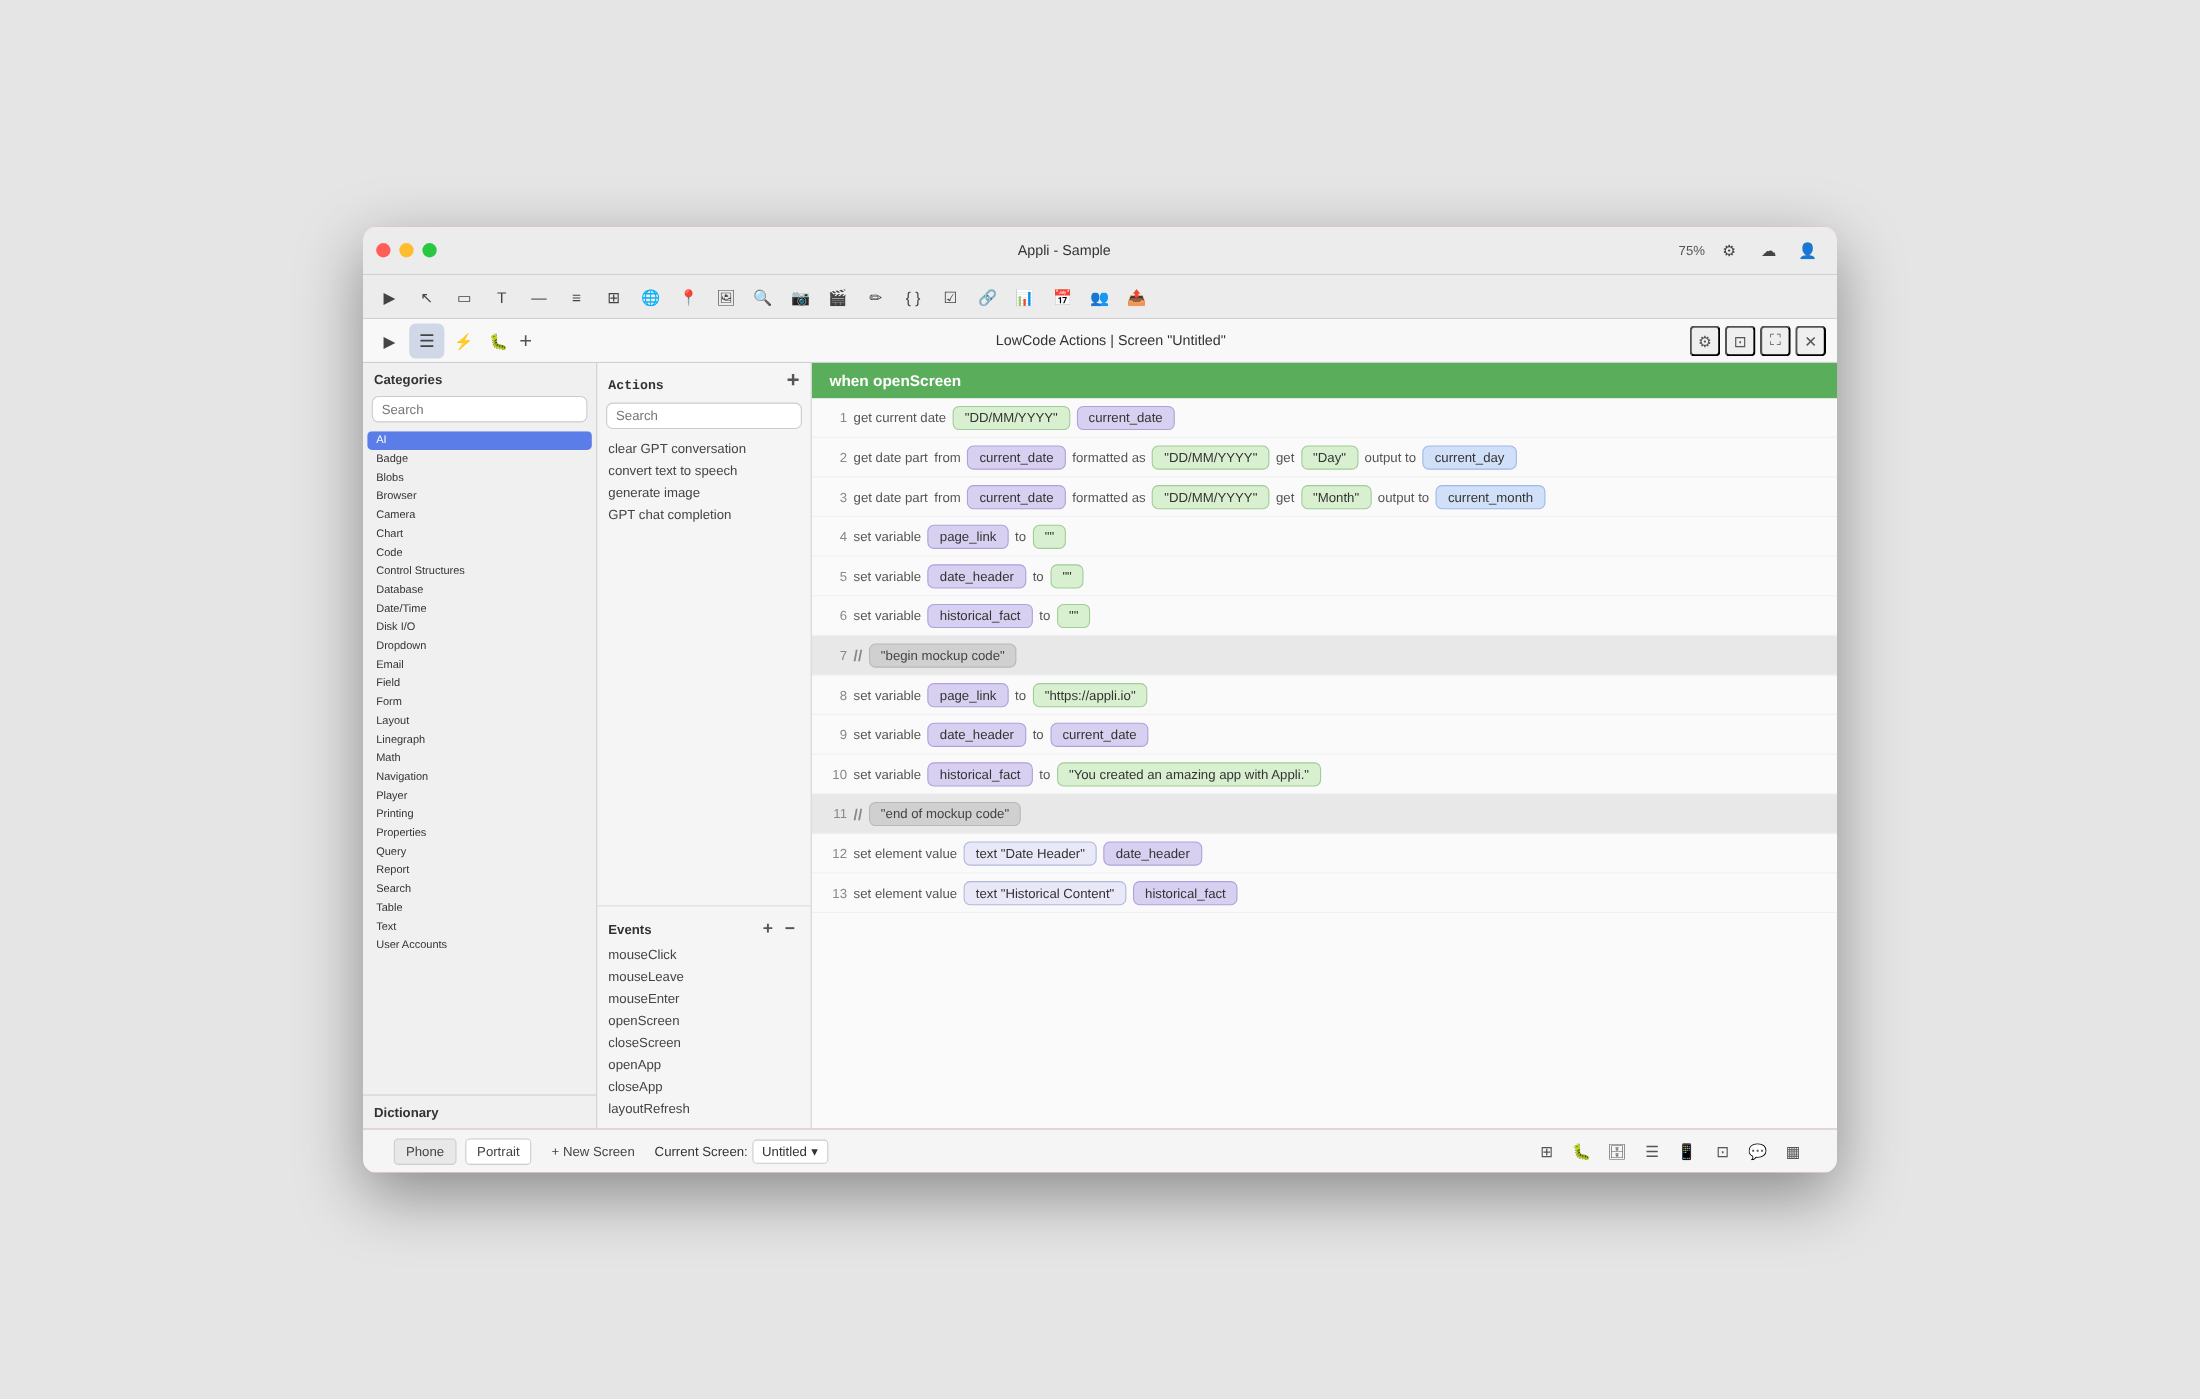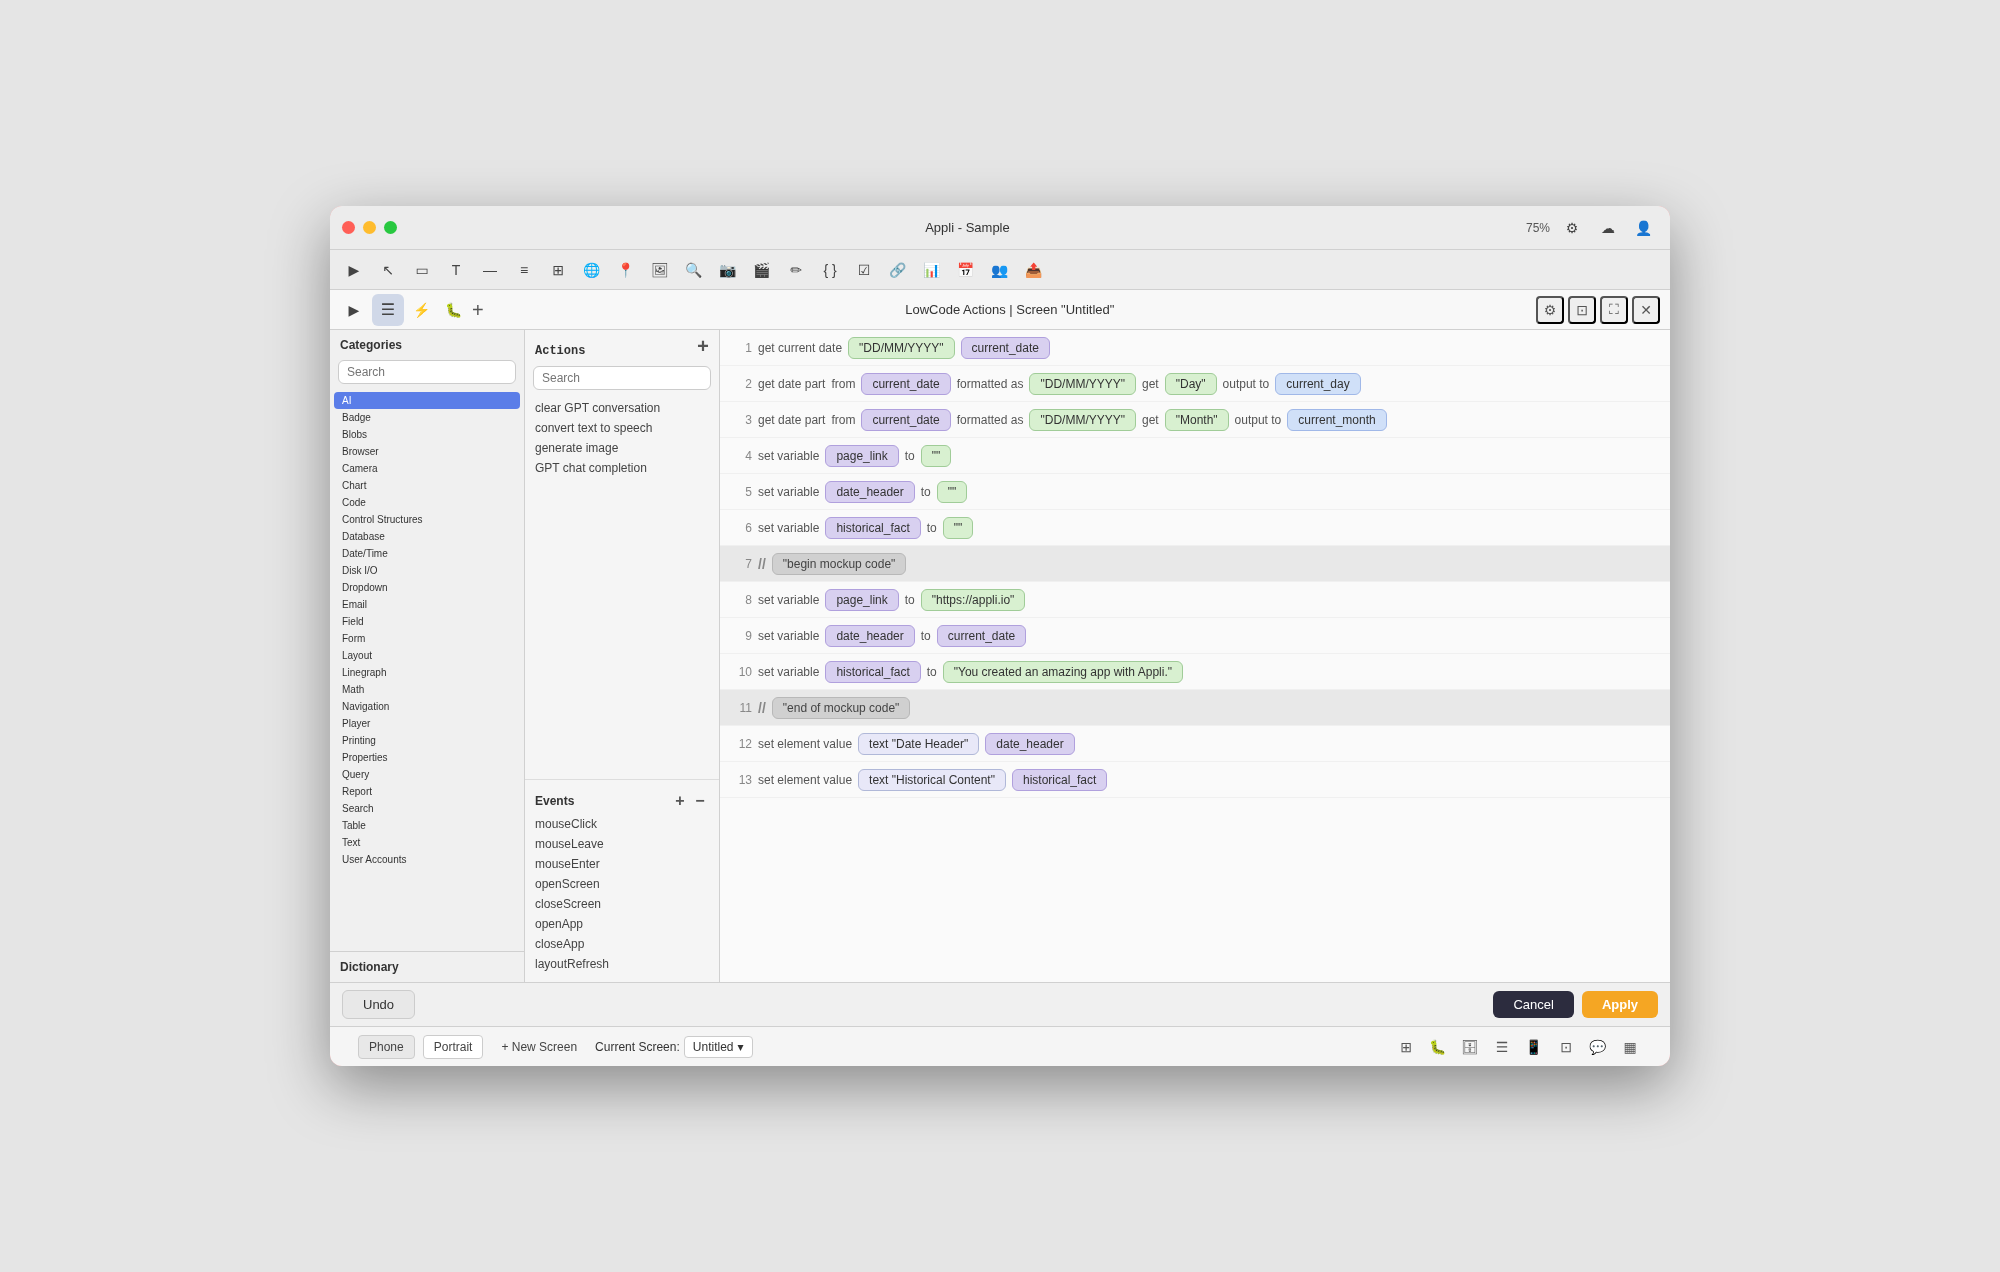--- a/index.html
+++ b/index.html
@@ -109,21 +109,21 @@
       font-size: 14px;
     }
     
     .main-area {
       display: flex;
       flex: 1;
       overflow: hidden;
     }
     
     .panel-categories {
-      width: 195px;
+      width: 213px;
       background: #f0f0f0;
       border-right: 1px solid #d0d0d0;
       display: flex;
       flex-direction: column;
       flex-shrink: 0;
     }
     .panel-header {
       padding: 8px 10px 4px;
       font-size: 12px;
       font-weight: 600;
@@ -603,20 +603,21 @@
           <div class="event-item">mouseEnter</div>
           <div class="event-item">openScreen</div>
           <div class="event-item">closeScreen</div>
           <div class="event-item">openApp</div>
           <div class="event-item">closeApp</div>
           <div class="event-item">layoutRefresh</div>
         </div>
     </div>
 
     <div class="panel-code">
+      <div class="code-header">when openScreen</div>
       <div class="code-body" id="code-body">
       <div class="code-row">
             <span class="row-num">1</span>
             <span class="row-label">get current date</span>
             <span class="chip chip-green">"DD/MM/YYYY"</span>
             <span class="chip chip-purple">current_date</span>
           </div>
           <div class="code-row">
             <span class="row-num">2</span>
             <span class="row-label">get date part</span>
@@ -702,25 +703,20 @@
           <div class="code-row">
             <span class="row-num">13</span>
             <span class="row-label">set element value</span>
             <span class="chip chip-outline">text "Historical Content"</span>
             <span class="chip chip-purple">historical_fact</span>
           </div>
         </div>
     </div>
   </div>
 
-  <div class="bottom-bar">
-    <button class="btn-undo">Undo</button>
-    <button class="btn-cancel">Cancel</button>
-    <button class="btn-apply">Apply</button>
-  </div>
 
   <div class="status-bar">
     <span class="status-tab active">Phone</span>
     <span class="status-tab">Portrait</span>
     <button class="new-screen-btn">
       <span>+ New Screen</span>
     </button>
     <div class="current-screen">
       <span>Current Screen:</span>
       <div class="screen-name-select">

